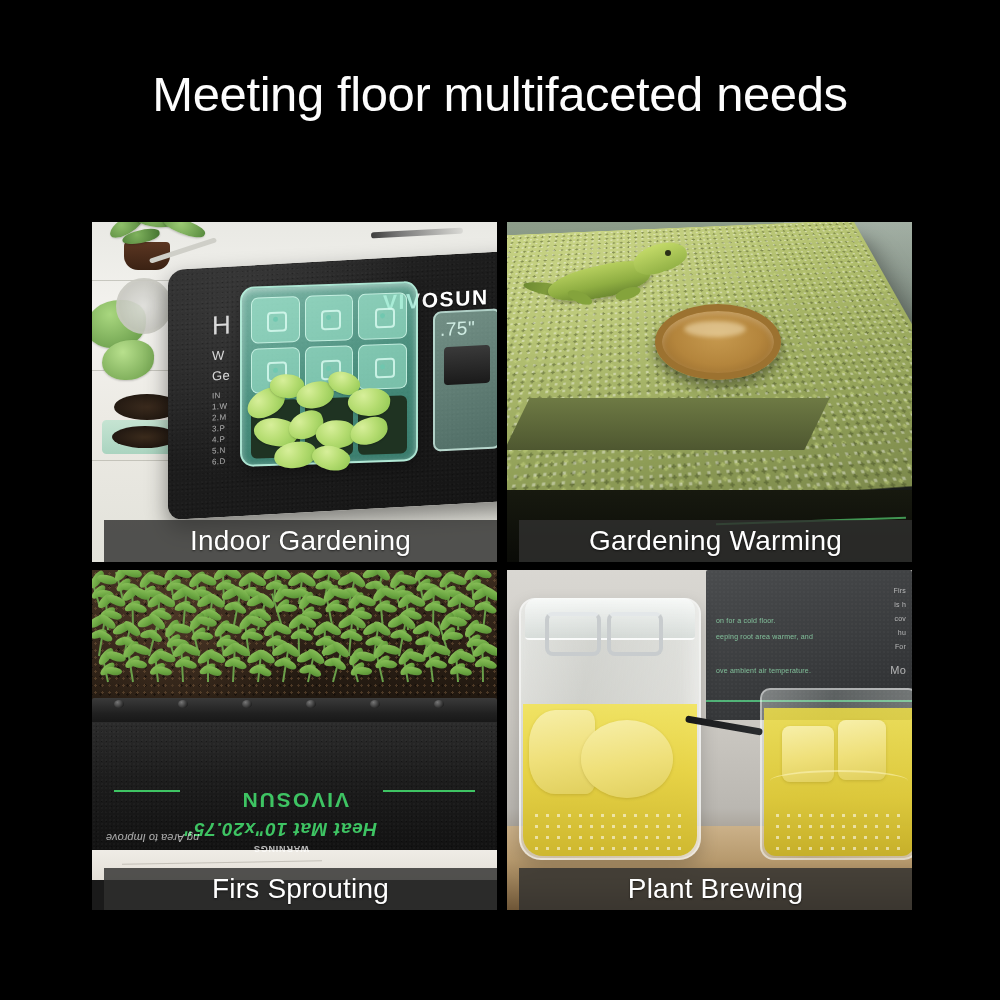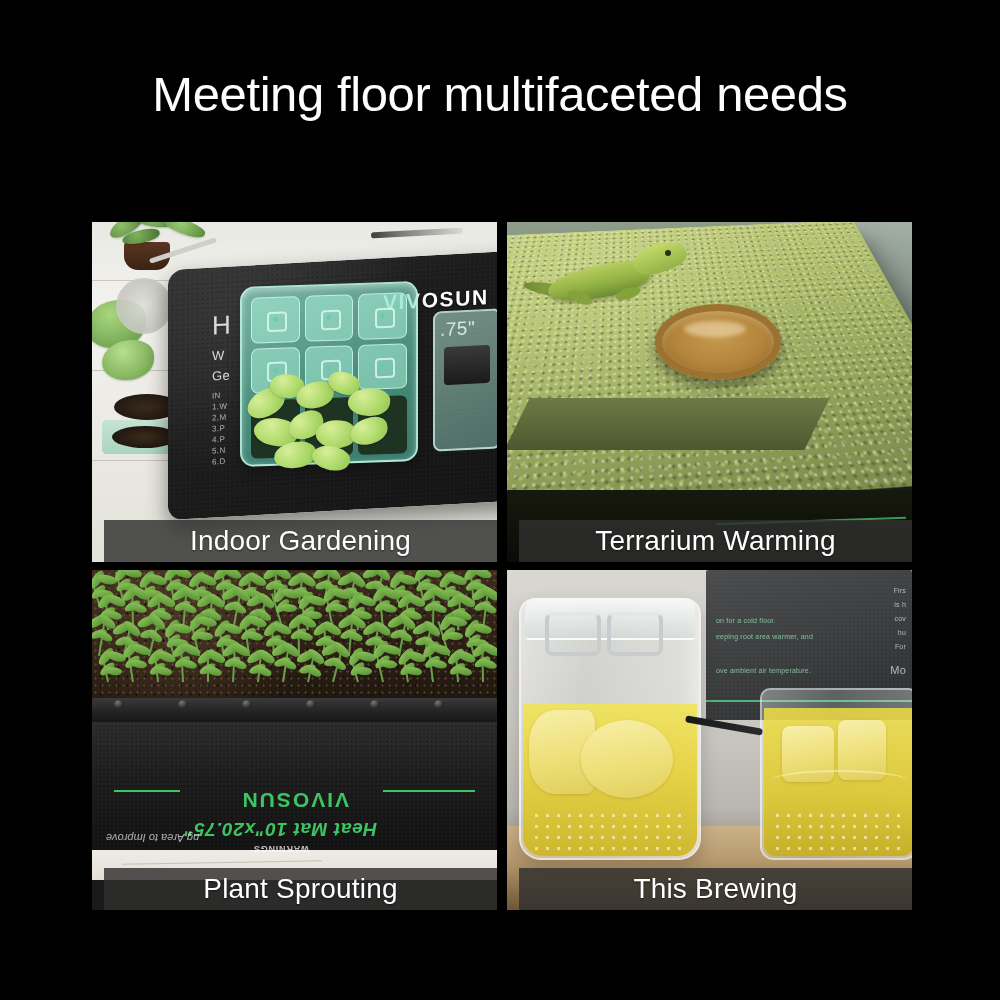--- a/index.html
+++ b/index.html
@@ -544,21 +544,21 @@
         </div>
 
         <div class="p2-dish">
           <div class="p2-dishshine"></div>
         </div>
 
         <div class="p2-frame"></div>
         <div class="p2-greenline"></div>
       </div>
       <div class="caption-bar">
-        <span class="caption-text">Terrarium Warming</span>
+        <span class="caption-text">Gardening Warming</span>
       </div>
     </div>
 
     <div class="panel">
       <div class="scene">
         <div class="p3-bg"></div>
         <div class="p3-soil"></div>
         <div class="p3-seedlings" id="seedlings">
             <div class="sprout" style="left:6px;top:8px;height:26px;transform:rotate(-17deg)"></div>
             <div class="sleaf" style="left:-5px;top:5px;width:20px;height:9px;transform:rotate(-51deg)"></div>
@@ -895,21 +895,21 @@
           <div class="p3-model">Heat Mat 10"x20.75"</div>
           <div class="p3-warn">WARNINGS</div>
           <div class="p3-improve">ng Area to Improve</div>
           <div class="p3-greenrule"></div>
           <div class="p3-greenrule2"></div>
         </div>
 
         <div class="p3-counter"></div>
       </div>
       <div class="caption-bar">
-        <span class="caption-text">Plant Sprouting</span>
+        <span class="caption-text">Firs Sprouting</span>
       </div>
     </div>
 
     <div class="panel">
       <div class="scene">
         <div class="p4-bg"></div>
 
         <div class="p4-matbox">
           <div class="p4-boxtext" style="left:10px; top:46px;">on for a cold floor.</div>
           <div class="p4-boxtext" style="left:10px; top:62px;">eeping root area warmer, and</div>
@@ -941,18 +941,18 @@
           <div class="p4-clamp" style="left:24px;"></div>
           <div class="p4-clamp" style="left:86px;"></div>
           <div class="p4-liquidL">
             <div class="p4-lemon" style="left:6px;  top:6px;  width:66px; height:84px; border-radius:40% 14% 14% 40%;"></div>
             <div class="p4-lemon" style="left:58px; top:16px; width:92px; height:78px; border-radius:50%;"></div>
             <div class="p4-bubbles"></div>
           </div>
         </div>
       </div>
       <div class="caption-bar">
-        <span class="caption-text">This Brewing</span>
+        <span class="caption-text">Plant Brewing</span>
       </div>
     </div>
 
   </div>
 </div>
 
 </body></html>

